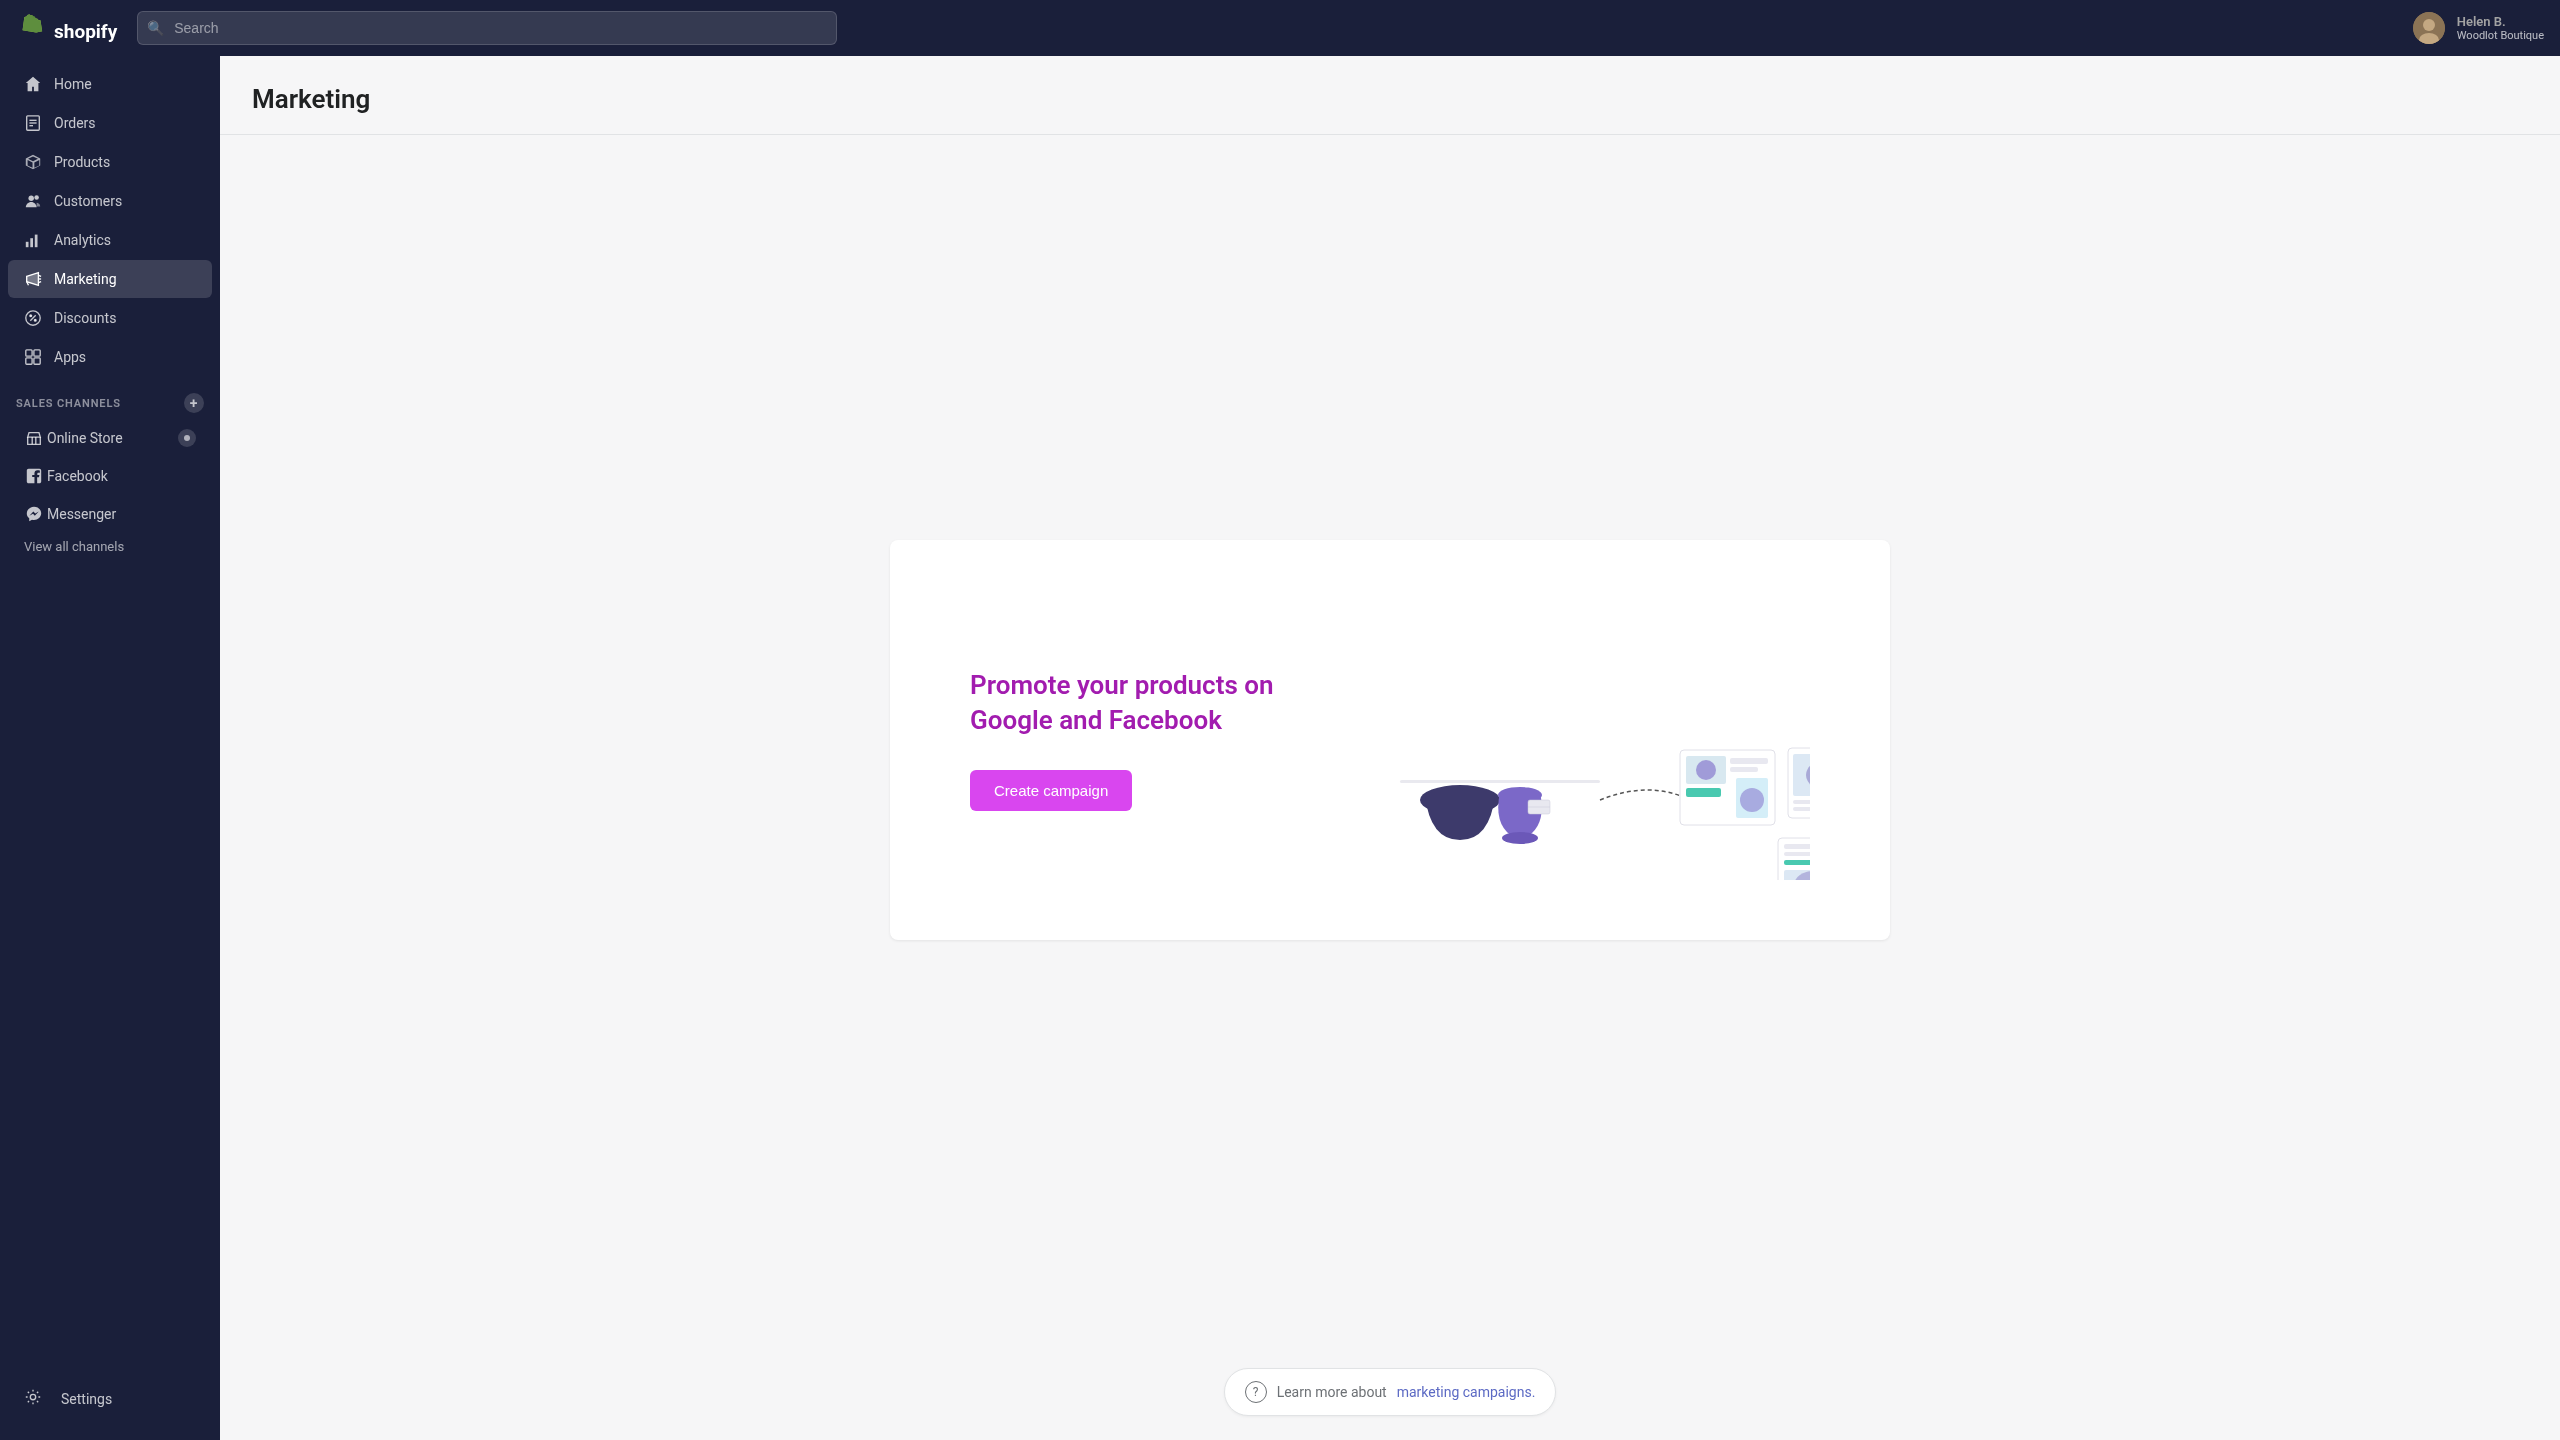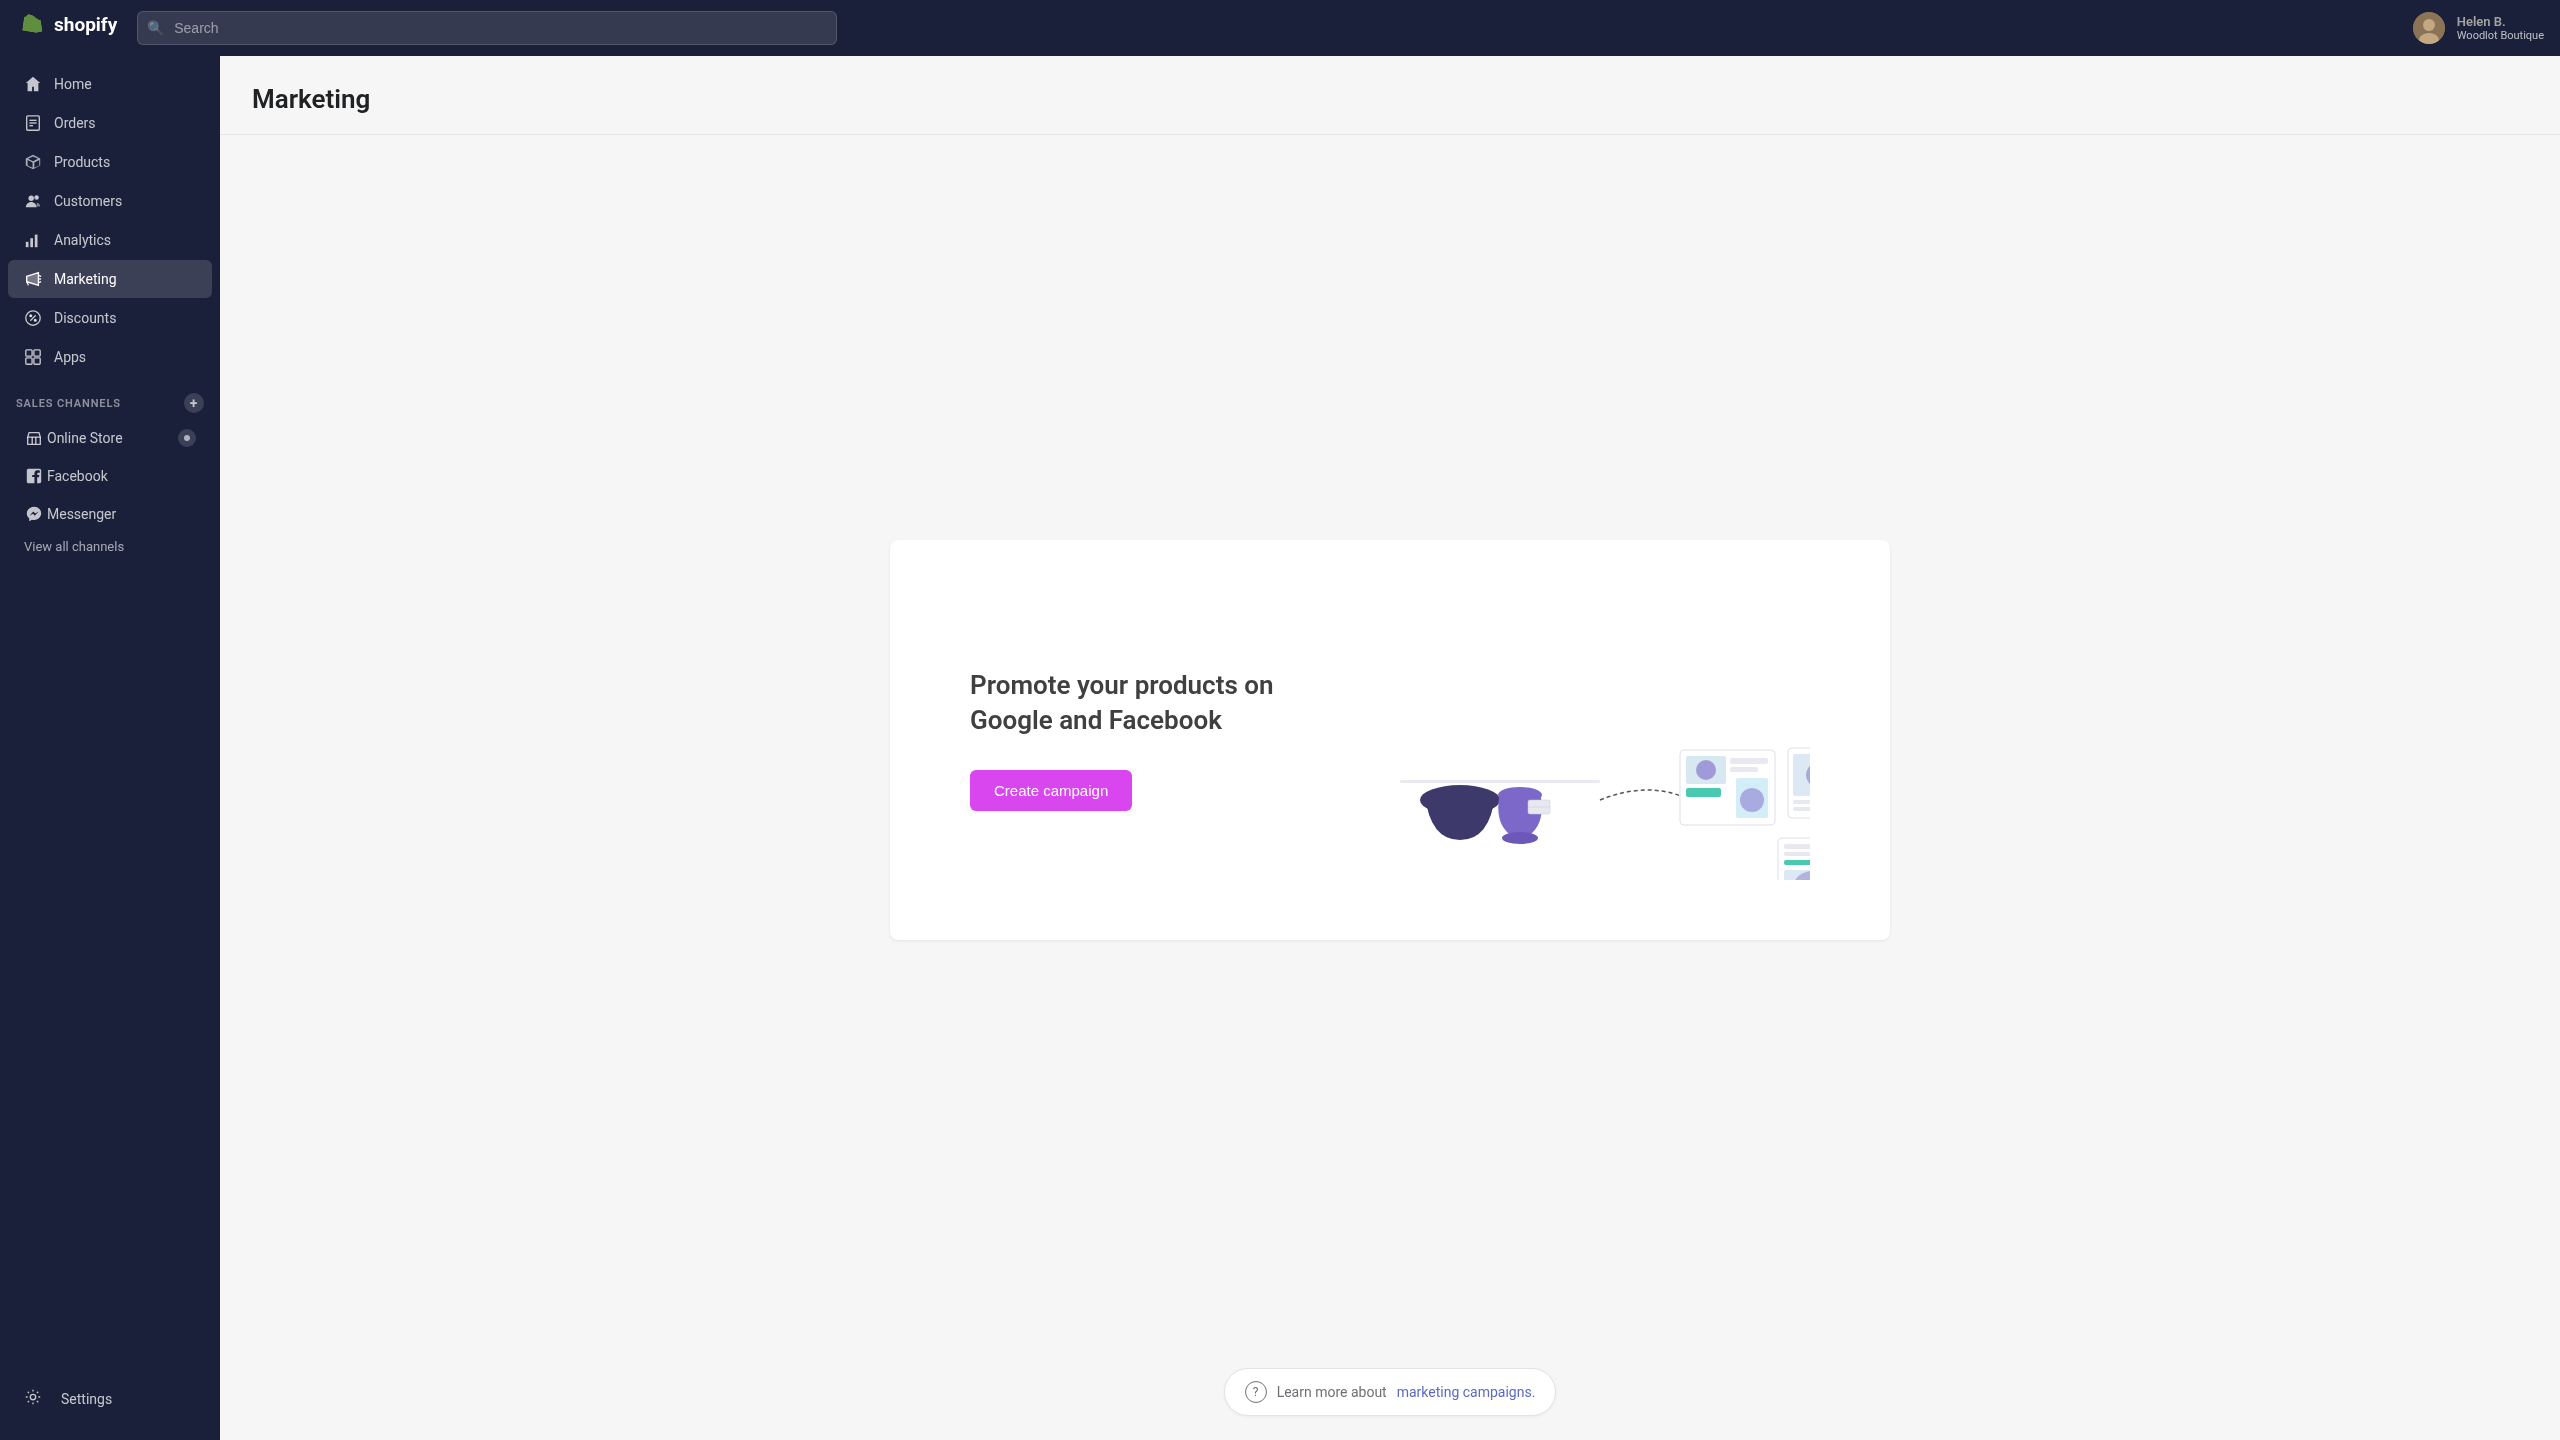--- a/index.html
+++ b/index.html
@@ -10,21 +10,21 @@
       background: #1a1f3a;
       height: 56px;
       display: flex;
       align-items: center;
       padding: 0 16px;
       flex-shrink: 0;
       z-index: 10;
     }
     .topnav-logo {
       display: flex;
-      align-items: flex-start;
+      align-items: flex-end;
       gap: 8px;
       color: white;
       font-weight: 700;
       font-size: 18px;
       margin-right: 20px;
     }
     .shopify-bag {
       width: 30px;
       height: 30px;
     }
@@ -219,21 +219,21 @@
       gap: 80px;
       max-width: 1000px;
       width: 100%;
       box-shadow: 0 1px 3px rgba(0,0,0,0.08);
     }
 
     .promo-text { flex: 1; max-width: 320px; }
     .promo-headline {
       font-size: 26px;
       font-weight: 600;
-      color: #404040;
+      color: #a21caf;
       line-height: 1.35;
       margin-bottom: 32px;
     }
     .promo-desc {
       font-size: 15px;
       color: #6d7175;
       line-height: 1.6;
       margin-bottom: 28px;
     }
     .create-campaign-btn {

